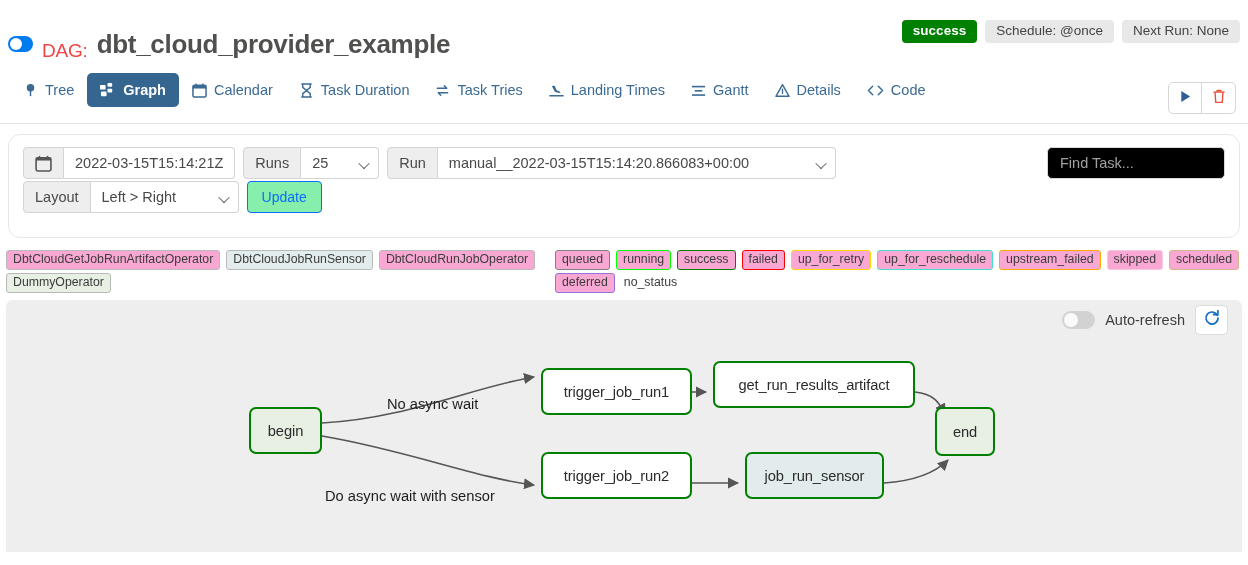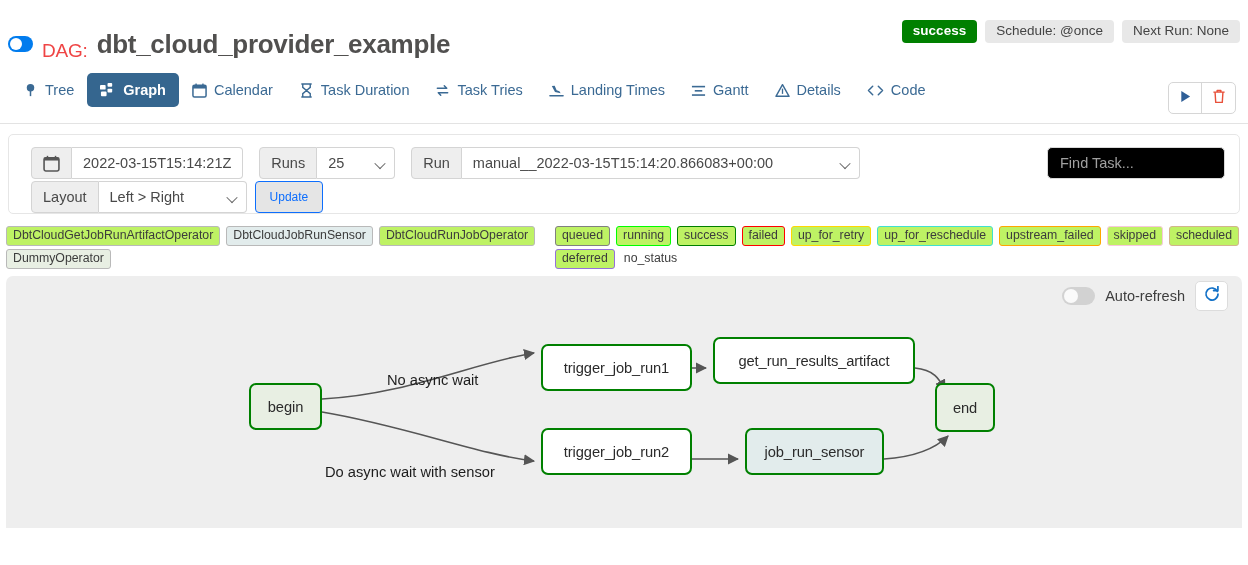--- a/index.html
+++ b/index.html
@@ -114,23 +114,23 @@
     width: 33px; height: 30px;
     display: flex; align-items: center; justify-content: center;
     cursor: pointer;
   }
   #btn-trigger { border-right: 1px solid #d6d6d6; }
 
   
   #controls {
     position: relative;
     margin: 10px 8px 0;
-    height: 80px;
+    height: 104px;
     border: 1px solid #e6e6e6;
-    border-radius: 5px;
+    border-radius: 12px;
     background: #fff;
   }
   #controls-row1 {
     position: absolute;
     left: 14px; top: 12px;
     display: flex; align-items: center;
   }
   #controls-row2 {
     position: absolute;
     left: 14px; top: 46px;
@@ -139,21 +139,20 @@
   .igroup { display: flex; align-items: center; }
   .iaddon {
     background: #eeeeee;
     border: 1px solid #d4d4d4;
     font-size: 14.5px;
     color: #494949;
     padding: 0 11px;
     height: 32px;
     display: flex; align-items: center;
     white-space: nowrap;
-    margin-left: 8px;
   }
   .ifield {
     background: #fff;
     border: 1px solid #d4d4d4;
     border-left: none;
     font-size: 14.5px;
     color: #494949;
     padding: 0 11px;
     height: 32px;
     display: flex; align-items: center;
@@ -183,25 +182,25 @@
     border-right: 1.6px solid #666;
     border-bottom: 1.6px solid #666;
     transform: rotate(45deg) translate(-1px,-1px);
   }
   #sel-runs { min-width: 78px; }
   #sel-run  { min-width: 398px; }
   #sel-layout { min-width: 148px; }
   #btn-update {
     border: 1px solid #0d6efd;
     color: #0d6efd;
-    background: #e5e5e5;
+    background: #86efac;
     border-radius: 4px;
     height: 32px;
     padding: 0 14px;
-    font-size: 12px;
+    font-size: 14px;
     display: flex; align-items: center;
     font-weight: 500;
     cursor: pointer;
   }
   #find-task {
     position: absolute;
     right: 14px; top: 12px;
     width: 178px; height: 32px;
     border: 1px solid #d9d9d9;
     border-radius: 5px;
@@ -218,21 +217,21 @@
     position: relative;
     margin: 10px 6px 0;
     height: 46px;
   }
   .legend-row { display: flex; align-items: center; gap: 6px; height: 23px; }
   .lg {
     font-size: 12.3px;
     padding: 2px 6px 3px;
     border-radius: 3px;
     border: 1px solid #b9b9b9;
-    background: #bef264;
+    background: #f9a8d4;
     color: #3c3c3c;
     white-space: nowrap;
     line-height: 13px;
   }
   .lg.plain { border: none; background: none; color: #3c3c3c; padding-left: 3px; }
   #legend-ops { position: absolute; left: 0; top: 0; width: 530px; }
   #legend-ops .legend-row { flex-wrap: wrap; row-gap: 4px; }
   #legend-states { position: absolute; left: 549px; top: 0; right: 0; }
   #legend-states .legend-row { flex-wrap: wrap; row-gap: 4px; }
 

